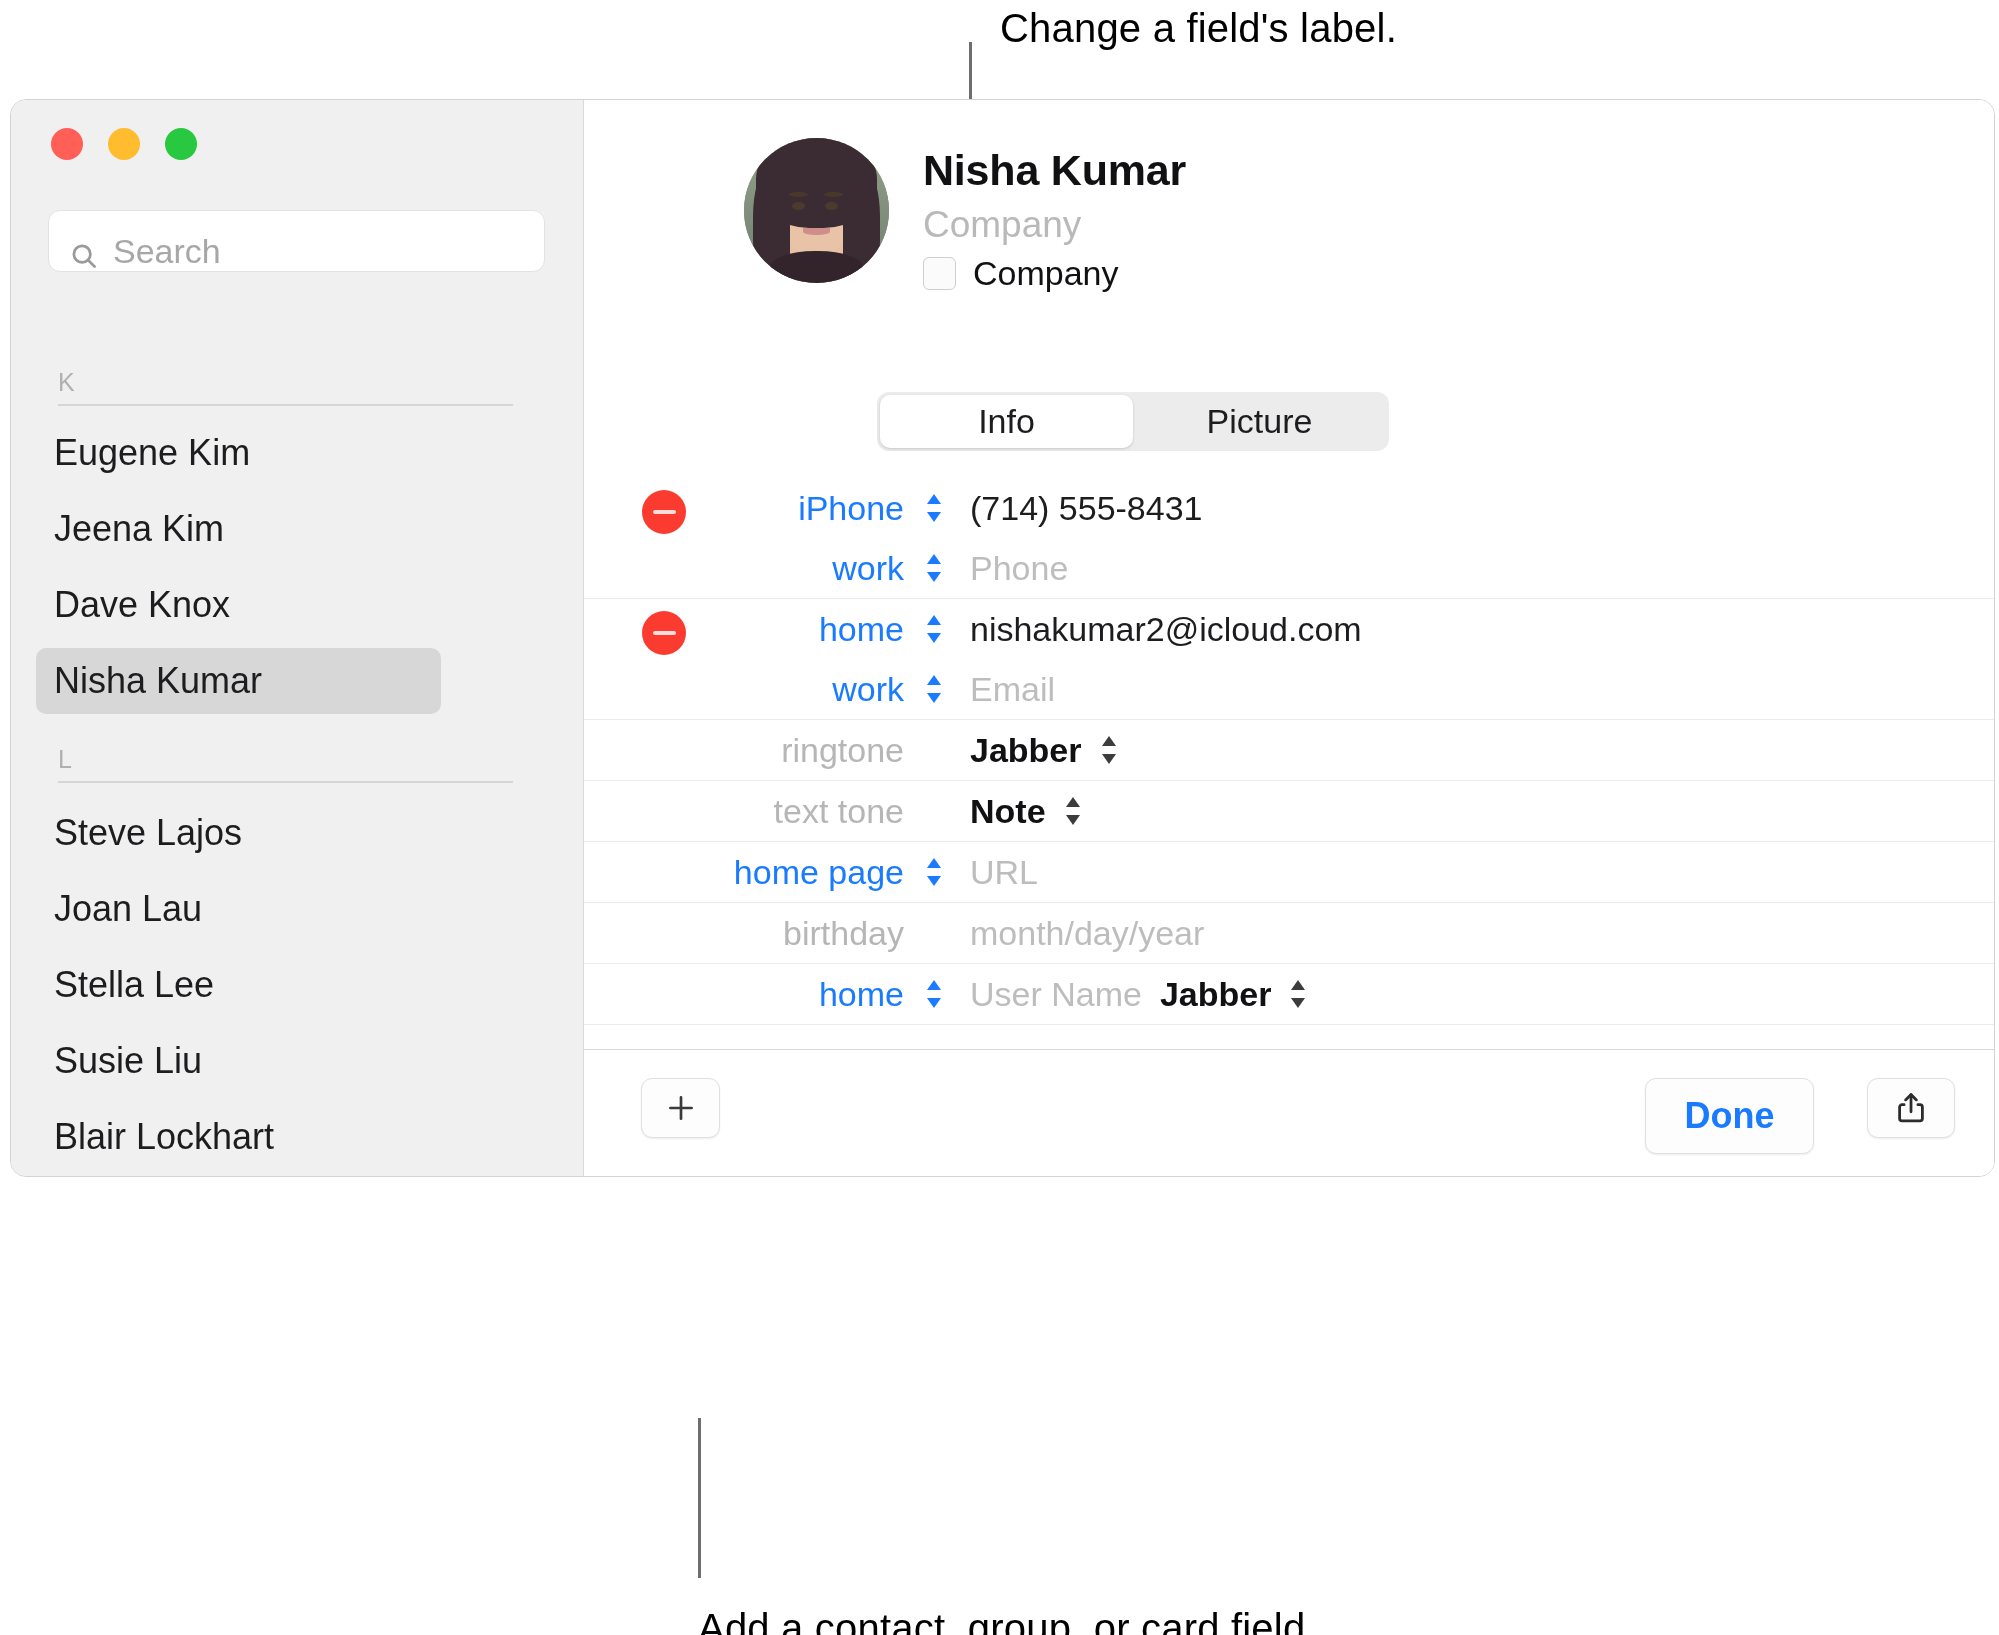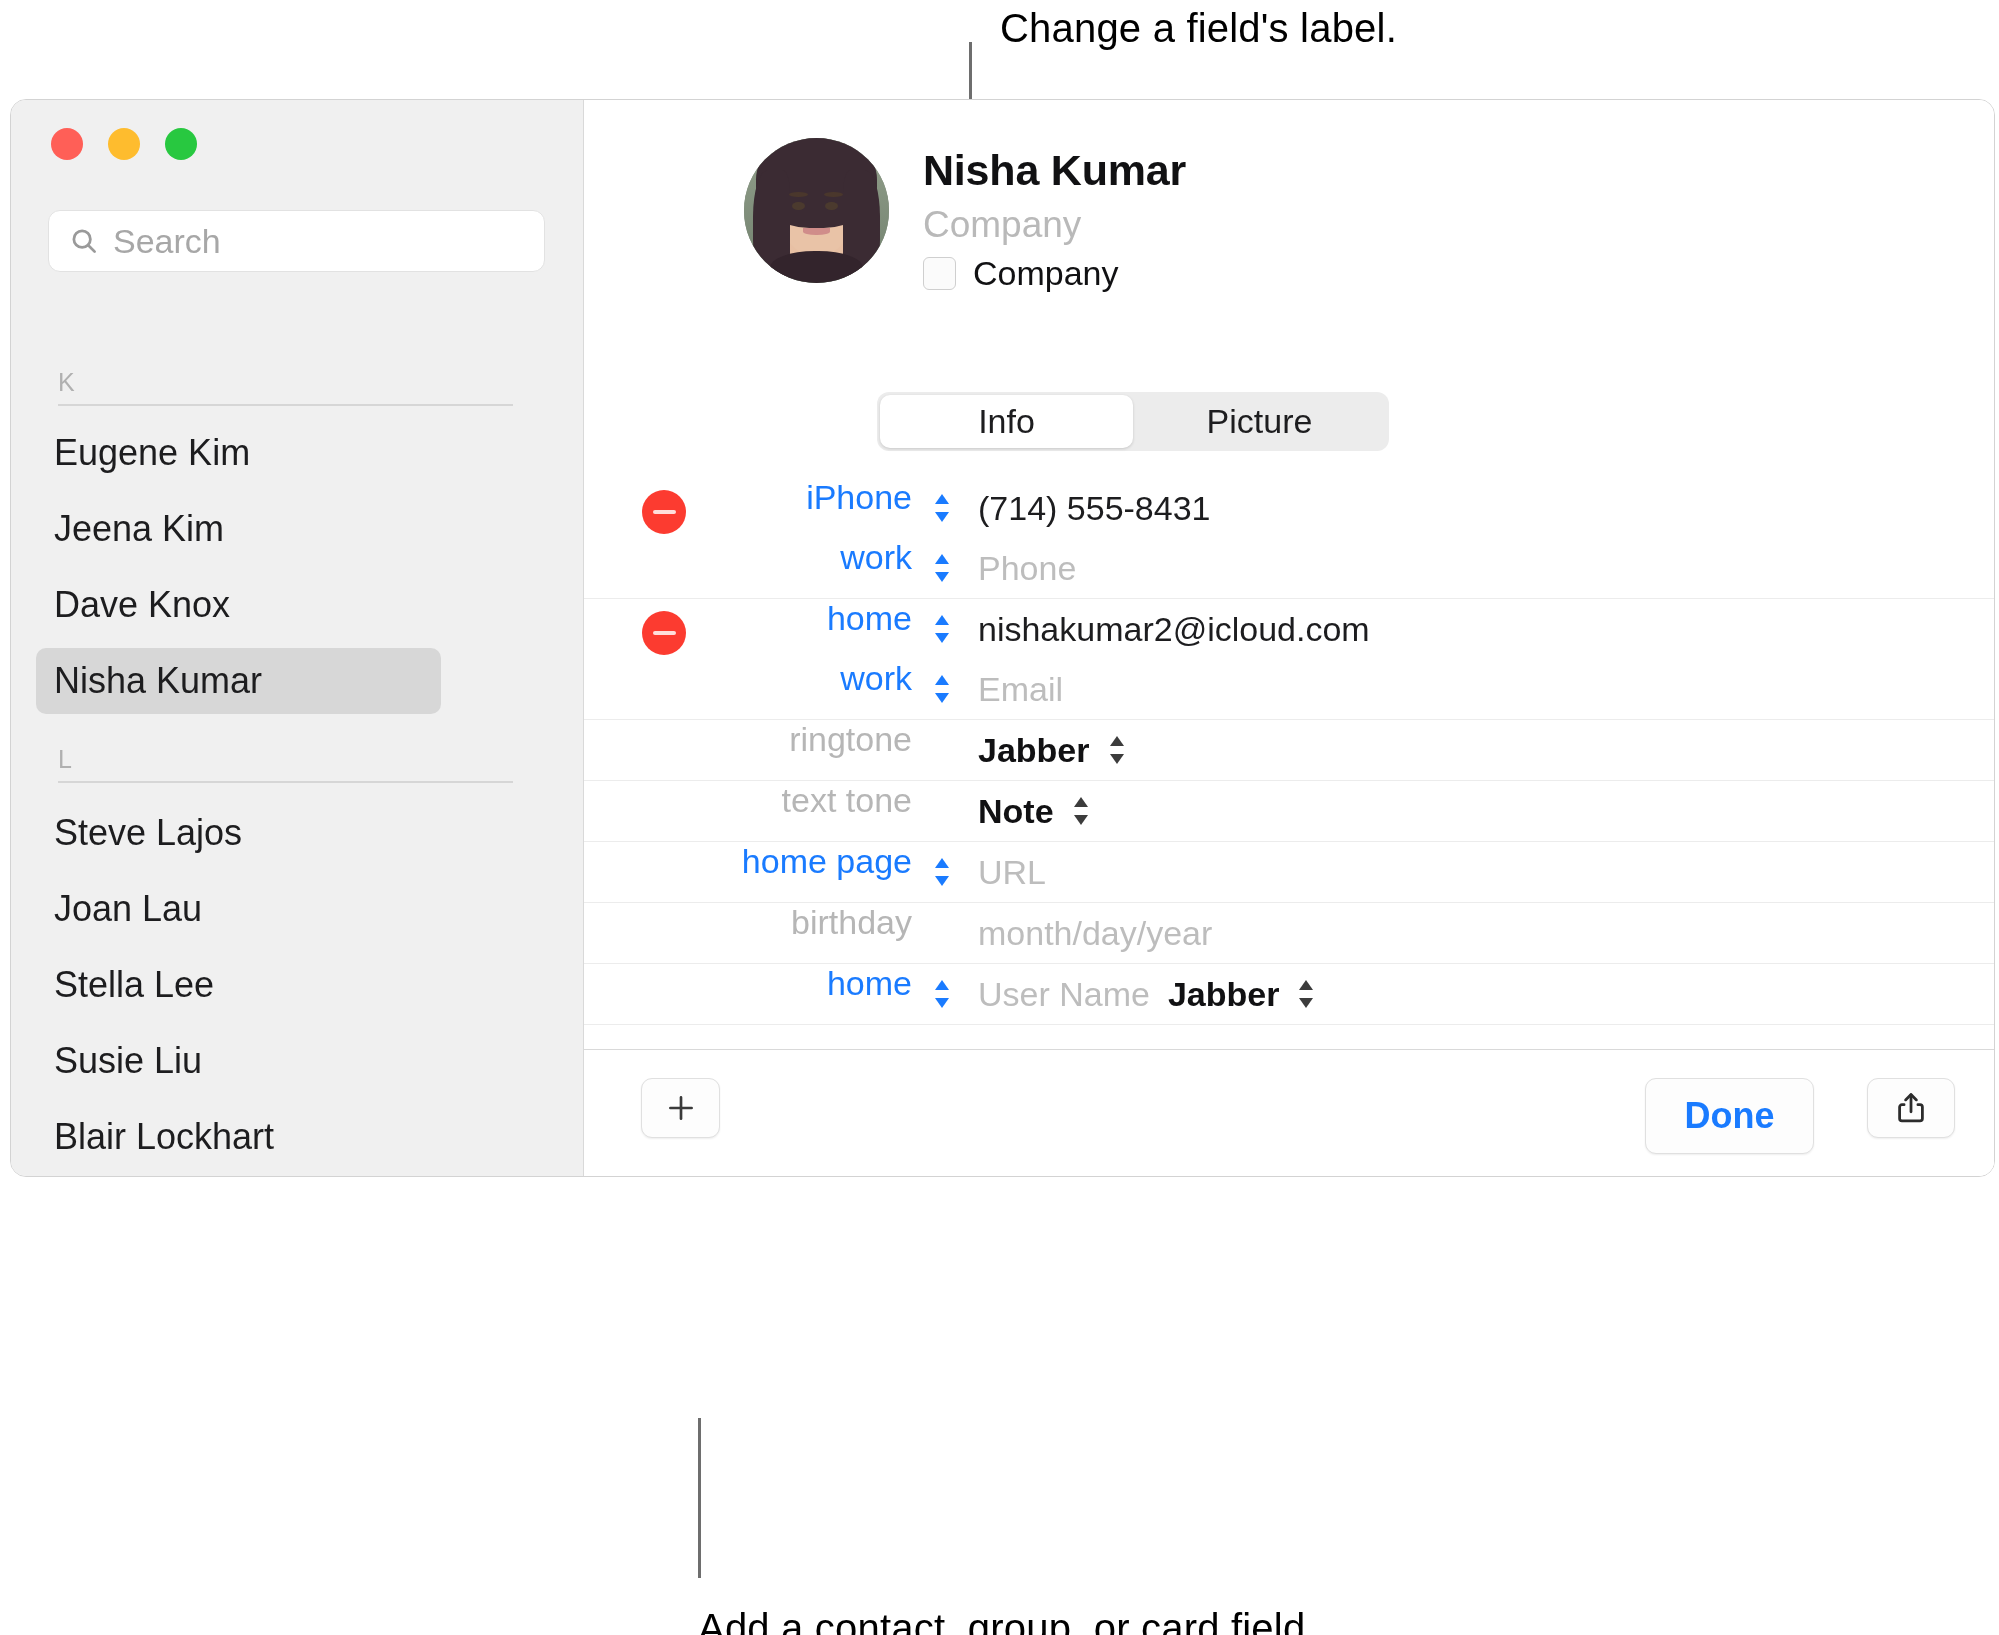--- a/index.html
+++ b/index.html
@@ -79,21 +79,21 @@
     position: absolute;
     left: 37px;
     top: 110px;
     width: 497px;
     height: 62px;
     background: #ffffff;
     border: 1px solid #e2e2e2;
     border-radius: 12px;
     box-sizing: border-box;
     display: flex;
-    align-items: center;
+    align-items: flex-end;
     padding-left: 20px;
     gap: 14px;
   }
   #search-icon { width: 30px; height: 30px; flex: 0 0 30px; }
   #search-placeholder {
     font-size: 34px;
     color: #a7a7a7;
   }
 
   .section-header {
@@ -285,23 +285,23 @@
     top: 378px;
     right: 0;
     bottom: 0;
   }
   .field-group {
     position: relative;
     border-bottom: 1.5px solid #ececec;
   }
   .field-row {
     display: flex;
+    align-items: center;
     height: 60px;
     position: relative;
-    margin-left: 8px;
   }
   .remove-btn {
     position: absolute;
     left: 58px;
     top: 12px;
     width: 44px;
     height: 44px;
     border-radius: 50%;
     background: #fc3b30;
     display: flex;

